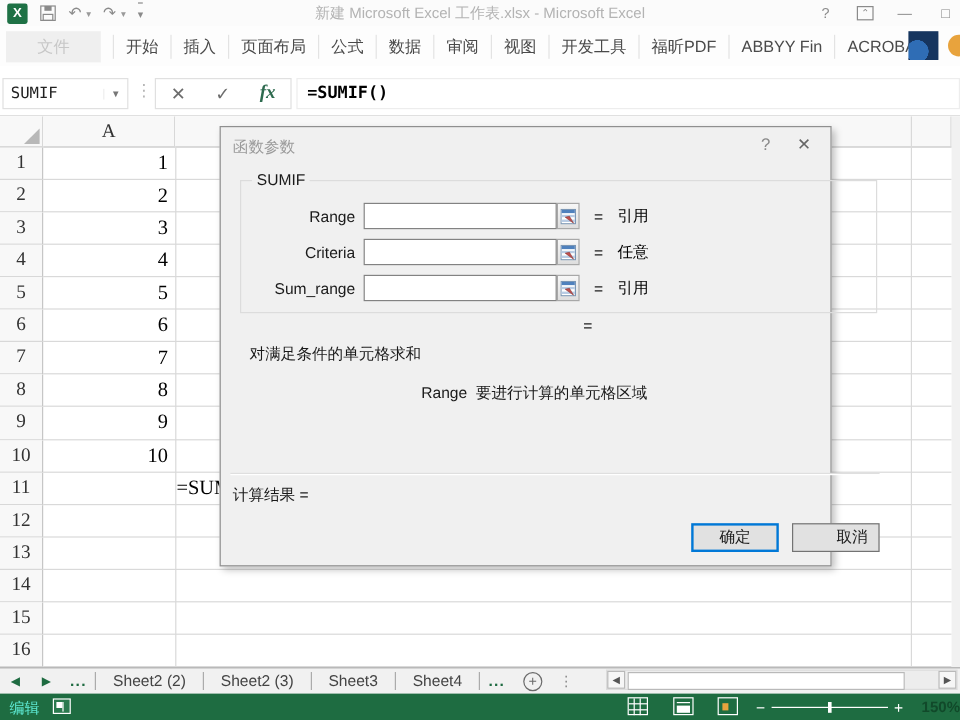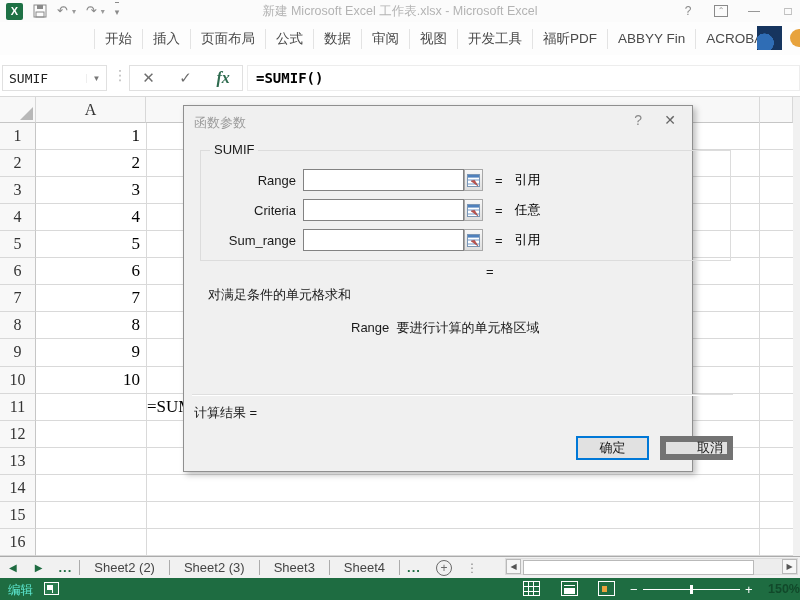--- a/index.html
+++ b/index.html
@@ -65,21 +65,21 @@
   .fld-eq { margin-left:12px; color:#1a1a1a; font-size:13px; }
   .fld-type { margin-left:12px; color:#000000; font-size:13px; }
   #dlg-eq { left:302px; top:158px; color:#1a1a1a; font-size:13px; }
   #dlg-desc { left:24px; top:180px; color:#1a1a1a; font-size:13px; }
   #dlg-paramline { left:167px; top:213px; color:#1a1a1a; font-size:13px; white-space:pre; }
   #dlg-divider { left:8px; top:288px; width:541px; height:2px; border-top:1px solid #dfdfdf; border-bottom:1px solid #fff; }
   #dlg-result { left:10px; top:298px; color:#1a1a1a; font-size:13px; }
   #dlg-help-link { left:10px; top:335px; color:#0563c1; text-decoration:underline; font-size:13px; }
   .dlg-btn { top:330px; width:73px; height:24px; display:flex; align-items:center; justify-content:center; font-size:13px; color:#1a1a1a; background:#e1e1e1; }
   #btn-ok { left:392px; border:2px solid #0078d7; }
-  #btn-cancel { left:476px; border:6px solid #737373;padding-left:27px; }
+  #btn-cancel { left:476px; border:1px solid #737373;padding-left:27px; }
 
   
   #sheetbar { left:0; top:556px; width:800px; height:22px; background:#f1f1f1; border-top:1px solid #ababab; display:flex; align-items:center; }
   .nav-arrow { color:#1e6b41; font-size:10px; padding:0 9px; }
   .tab-ellipsis { color:#1e6b41; font-weight:bold; font-size:13px; padding:0 7px; letter-spacing:1px; }
   .tab-sep { width:1px; height:15px; background:#ababab; }
   .sheet-tab { padding:0 14px; font-size:13px; color:#444; white-space:nowrap; }
   #new-sheet { width:16px; height:16px; border:1px solid #6a6a6a; border-radius:50%; color:#6a6a6a; font-size:12px; line-height:14px; text-align:center; margin:0 8px; }
   #sheet-dots { color:#8a8a8a; font-size:12px; margin-left:6px; }
   #hscroll { left:505px; top:558px; width:293px; height:17px; background:#ededed; border:1px solid #dcdcdc; display:flex; align-items:center; }
@@ -126,20 +126,21 @@
   </div>
   <div id="win-controls" class="abs">
     <span class="winbtn">?</span>
     <span class="ribbon-opt">⌃</span>
     <span class="winbtn">—</span>
     <span class="winbtn">□</span>
   </div>
 </div>
 
 <div id="tabrow" class="abs">
+  <div id="file-tab" class="abs">文件</div>
   <div id="tabs" class="abs">
       <span class="rtab">开始</span>
       <span class="rtab">插入</span>
       <span class="rtab">页面布局</span>
       <span class="rtab">公式</span>
       <span class="rtab">数据</span>
       <span class="rtab">审阅</span>
       <span class="rtab">视图</span>
       <span class="rtab">开发工具</span>
       <span class="rtab">福昕PDF</span>

